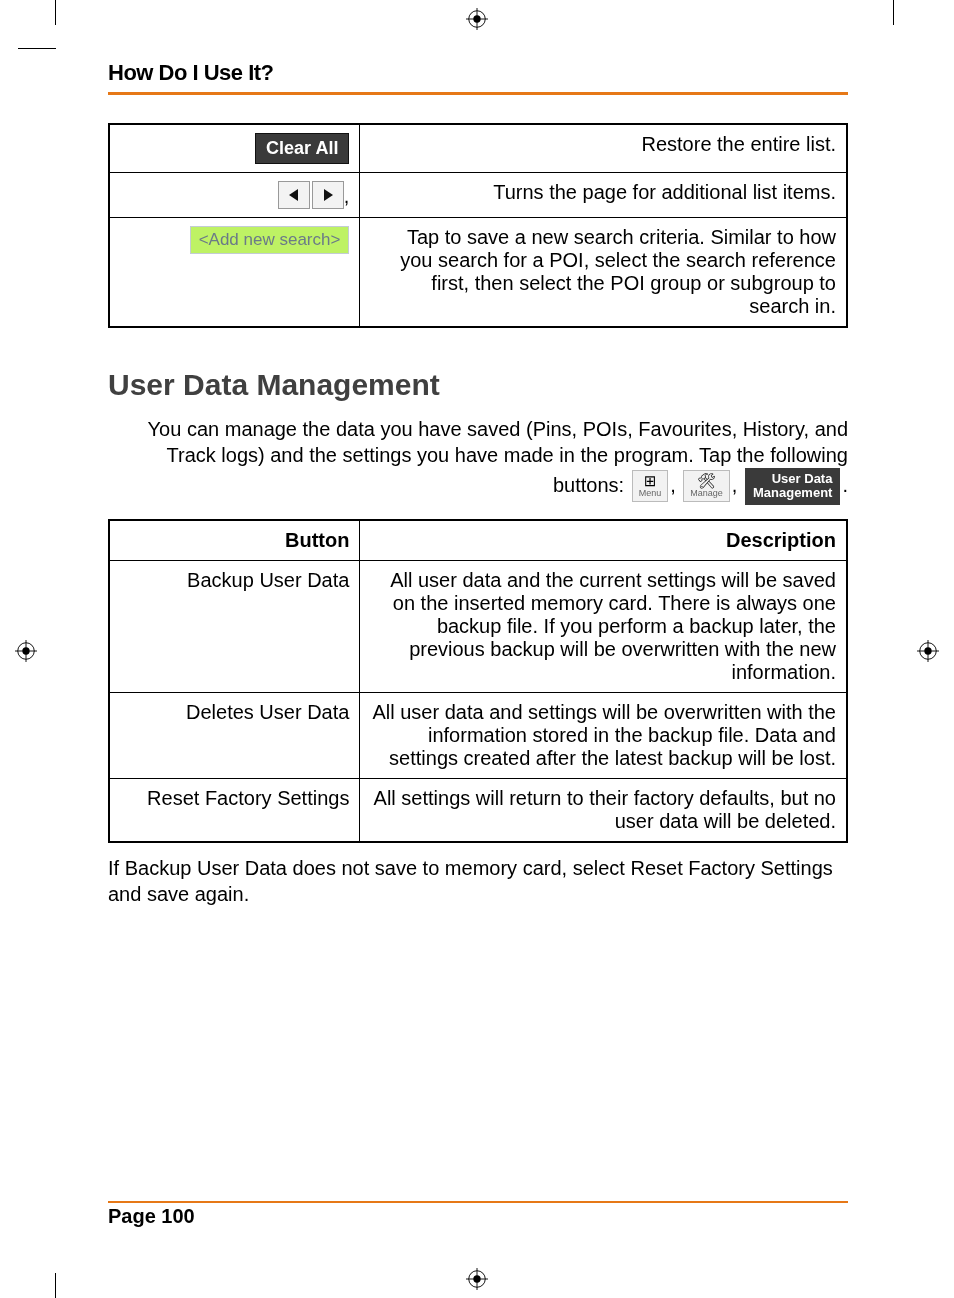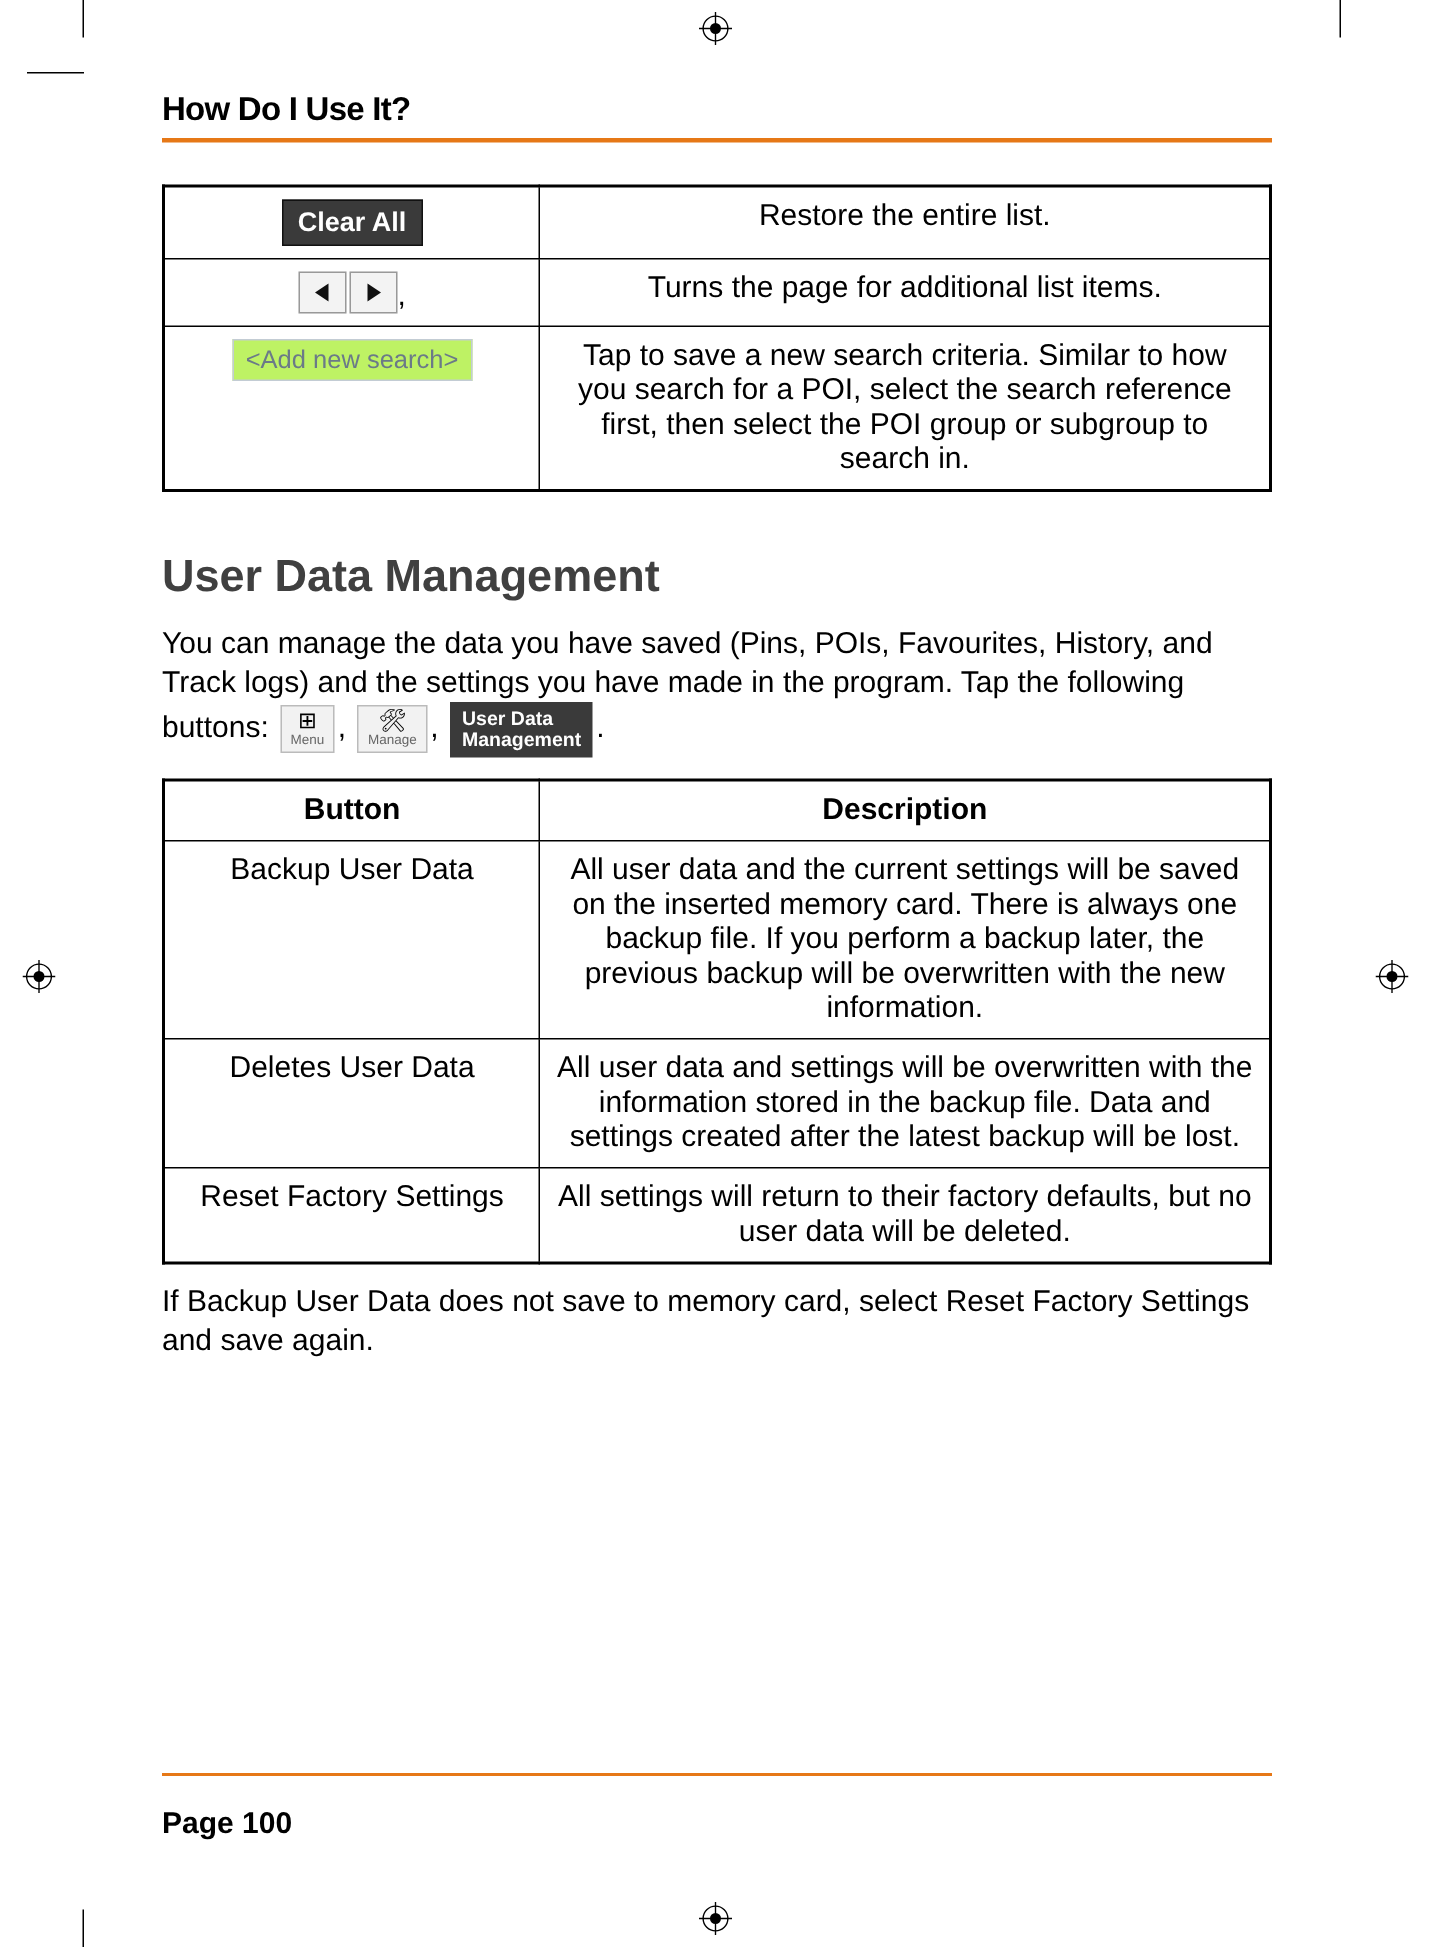--- a/index.html
+++ b/index.html
@@ -69,21 +69,21 @@
   table.ui {
     border-collapse: collapse;
     width: 100%;
     border: 2px solid #000;
     font-size: 20px;
   }
   table.ui td, table.ui th {
     border: 1px solid #000;
     padding: 8px 10px;
     vertical-align: top;
-    text-align: center;
+    text-align: right;
   }
   table.ui th { font-weight: bold; }
   .btn-clearall {
     display: inline-block;
     background: #3a3a3a;
     color: #fff;
     font-weight: bold;
     padding: 4px 10px;
     border: 1px solid #111;
     font-size: 18px;
@@ -113,20 +113,21 @@
     color: #404040;
     font-weight: bold;
     font-size: 30px;
     margin-top: 40px;
     margin-bottom: 14px;
   }
   .body-text {
     font-size: 20px;
     line-height: 1.3;
     margin-bottom: 8px;
+    text-align: right;
   }
   .inline-btn {
     display: inline-block;
     vertical-align: middle;
     margin: 0 2px;
   }
   .menu-btn {
     display: inline-flex; flex-direction: column; align-items: center;
     background: #f2f2f2; border: 1px solid #bbb;
     padding: 2px 6px 1px 6px;
@@ -153,21 +154,21 @@
     padding: 3px 30px 3px 4px;
     vertical-align: middle;
   }
   .place-pin .pin-ic { color: #3b6ea5; font-size: 13px; margin-right: 3px; }
   .footer {
     position: absolute;
     bottom: 70px;
     left: 108px;
     width: 740px;
     border-top: 2px solid #e67817;
-    padding-top: 21px;
+    padding-top: 2px;
     font-weight: bold;
     font-size: 20px;
     margin-top: 24px;
   }
   .note { font-size: 20px; margin-top: 12px; line-height: 1.3; }
 </style>
 </head>
 <body>
 
 <div class="page">

